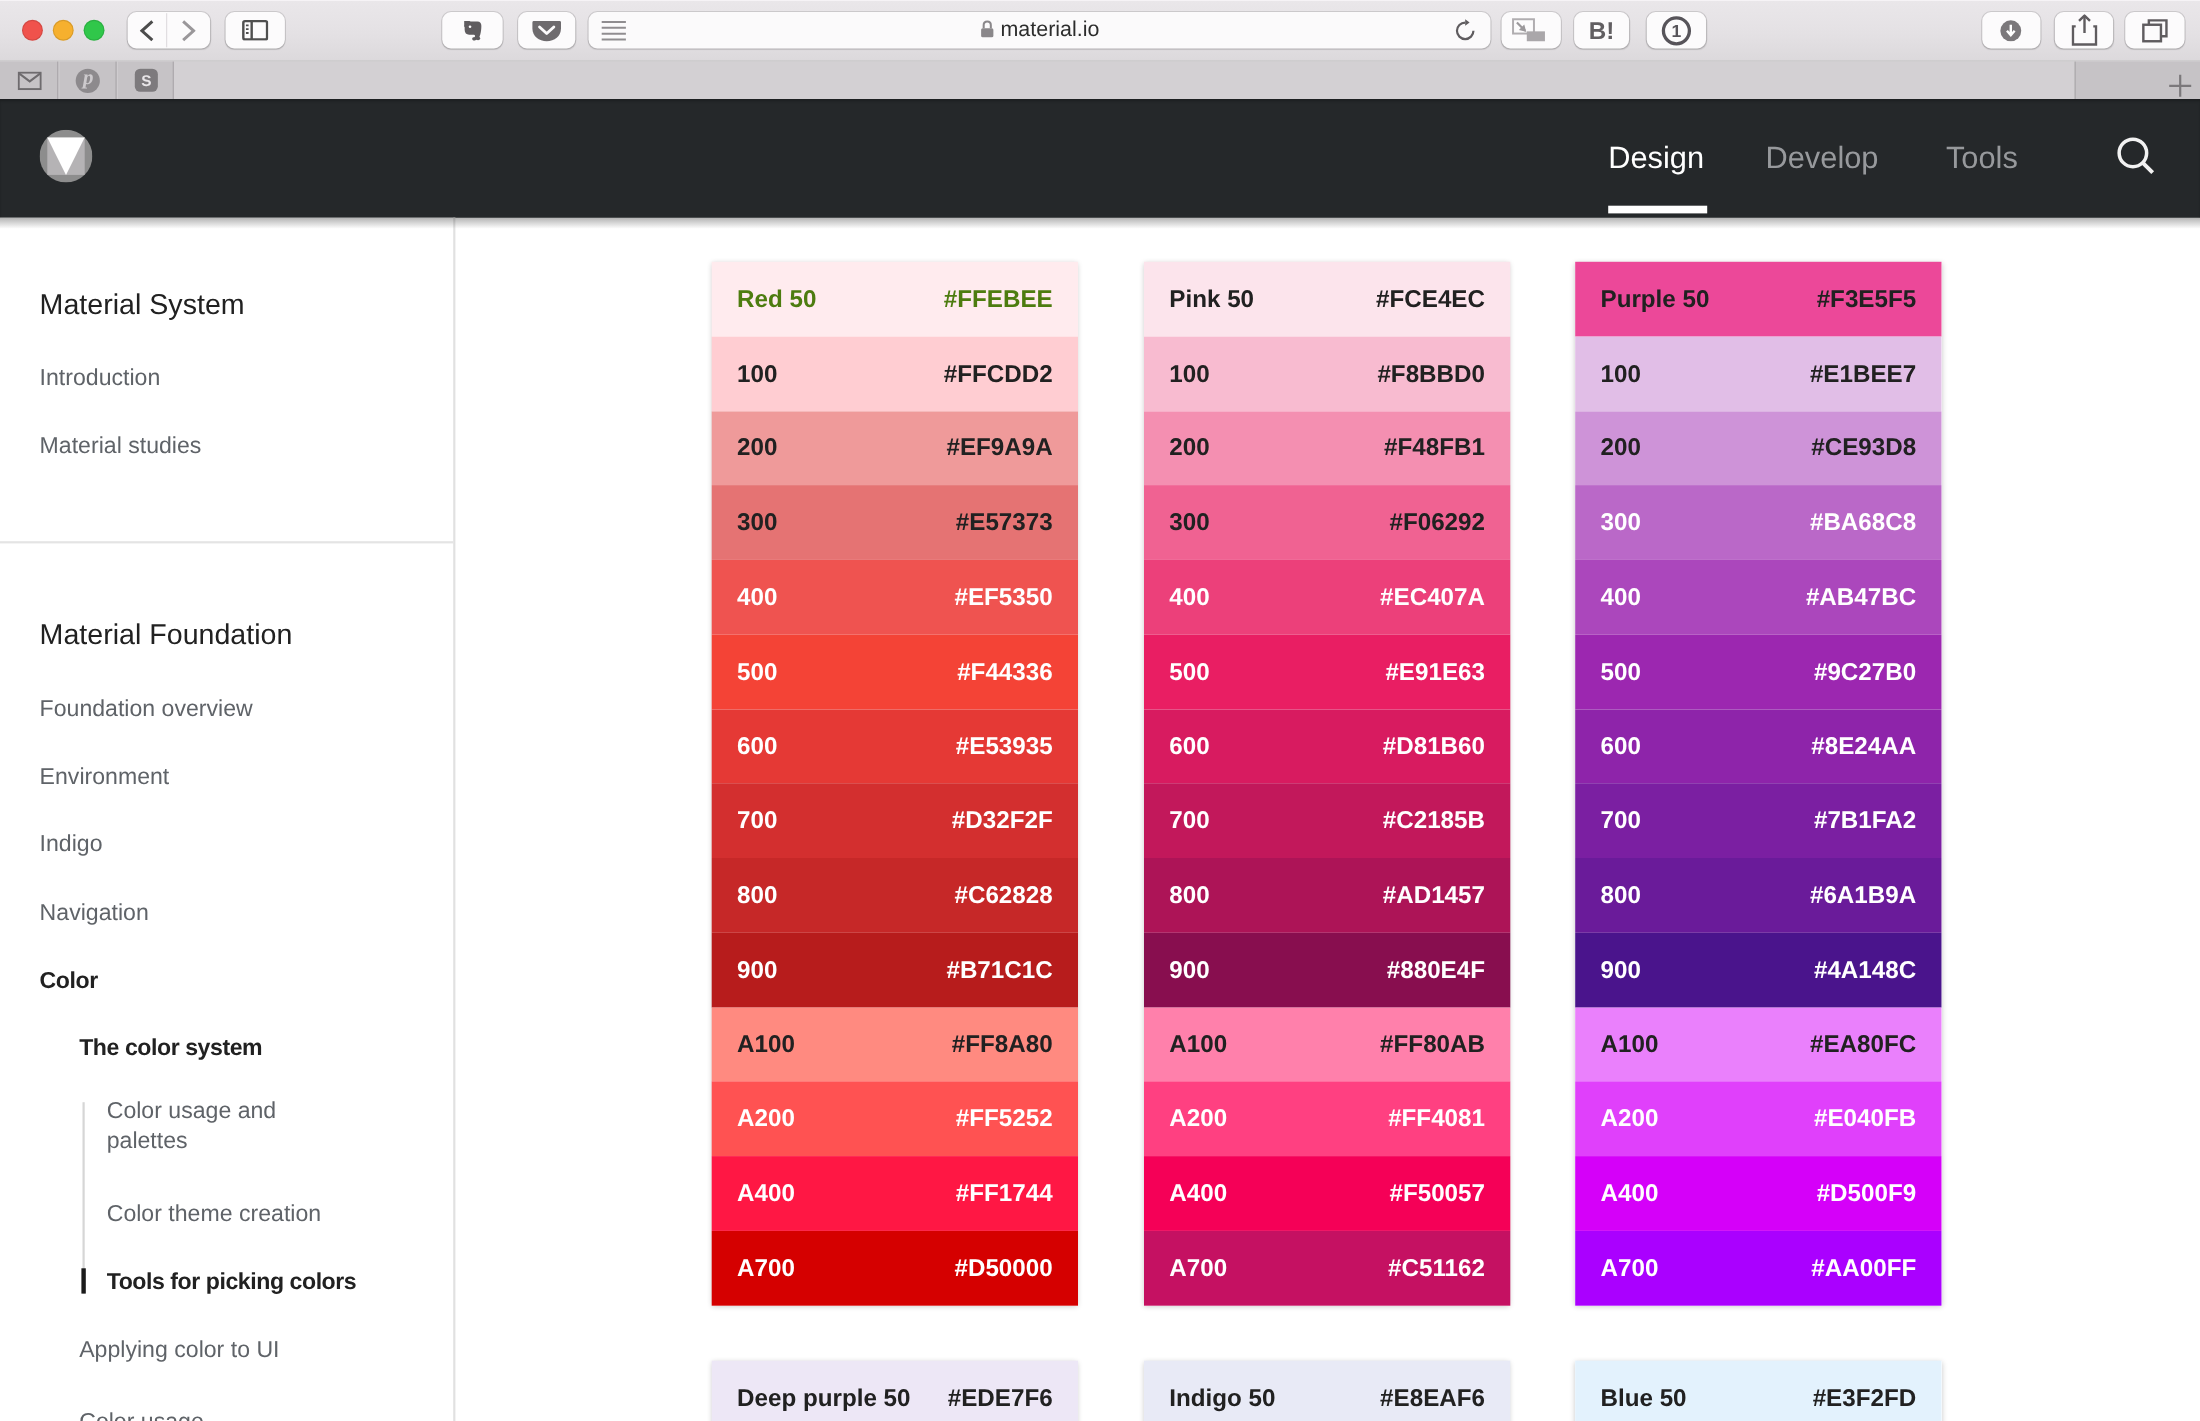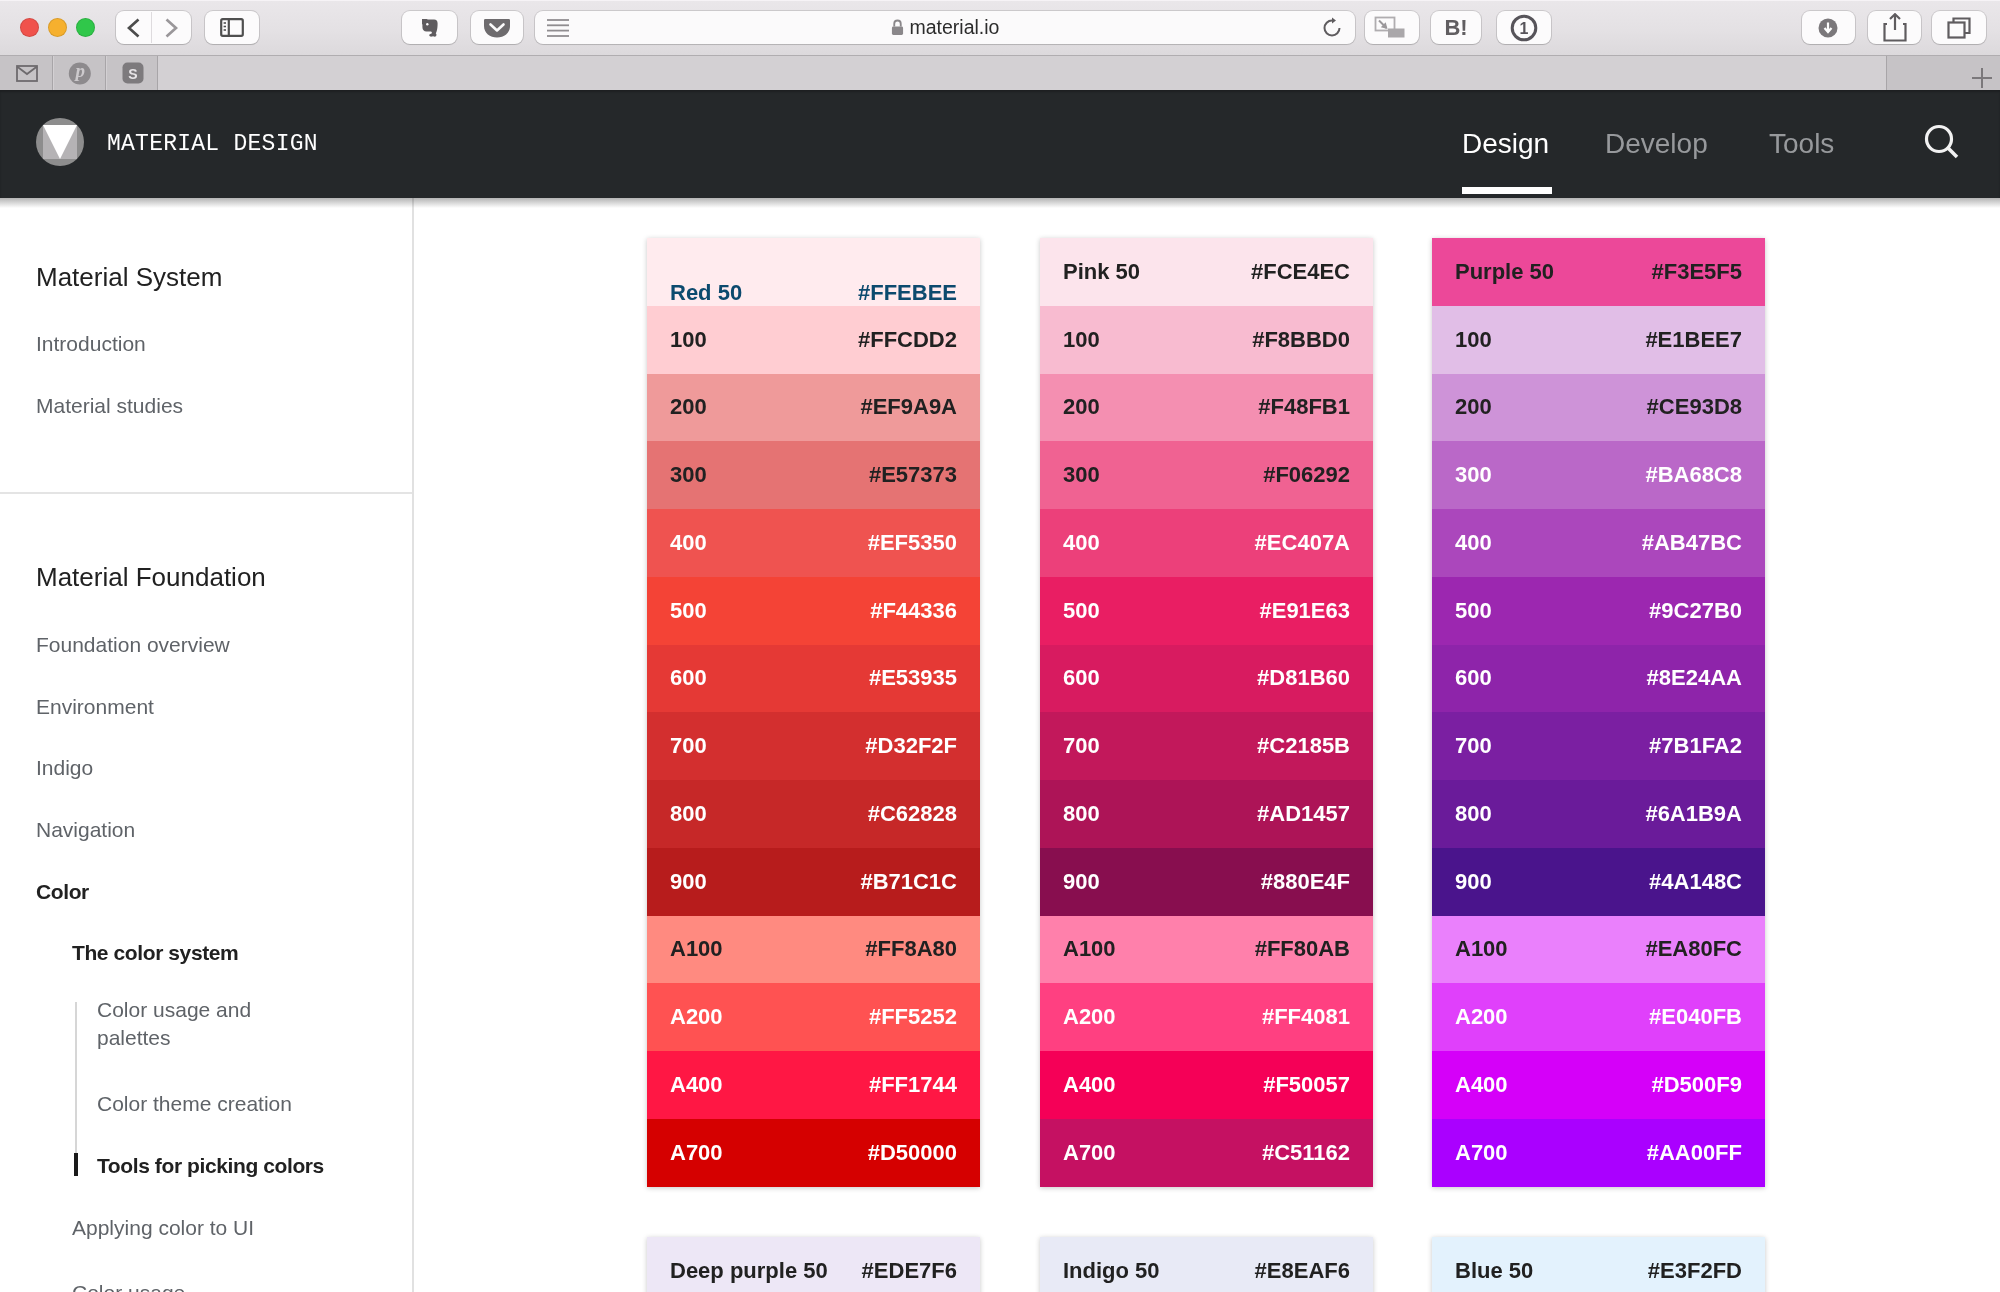--- a/index.html
+++ b/index.html
@@ -173,21 +173,20 @@
     <line x1="1" y1="11" x2="21" y2="11" stroke="#7b787b" stroke-width="2"></line>
   </svg>
 </div>
 
 <div id="mdhead">
   <svg id="mdlogo" width="48" height="48" viewBox="0 0 48 48">
     <circle cx="24" cy="24" r="24" fill="#8d8d8d"></circle>
     <rect x="7" y="7" width="34" height="34" fill="#b5b3b5"></rect>
     <path d="M7 7 L41 7 L24 41 Z" fill="#ffffff"></path>
   </svg>
-  <div id="mdname">MATERIAL&nbsp;DESIGN</div>
   <div class="nav" style="left:1462px; color:#ffffff;">Design</div>
   <div class="nav" style="left:1605px; color:#97999c;">Develop</div>
   <div class="nav" style="left:1769px; color:#97999c;">Tools</div>
   <div id="underline"></div>
   <svg class="abs" style="left:1924px; top:34px;" width="36" height="36" viewBox="0 0 36 36">
     <circle cx="15" cy="15" r="12.5" fill="none" stroke="#f2f2f2" stroke-width="3.2"></circle>
     <line x1="23.8" y1="23.8" x2="33" y2="33" stroke="#f2f2f2" stroke-width="3.6"></line>
   </svg>
 </div>
 
@@ -207,21 +206,21 @@
 <div class="sitem sbold" style="left:97px;top:1166px;">Tools for picking colors</div>
 <div class="sitem" style="left:72px;top:1228px;">Applying color to UI</div>
 <div class="sitem" style="left:72px;top:1293px;">Color usage</div>
 
 <div id="sdivider"></div>
 <div id="headshadow"></div>
 <div id="nestrule"></div>
 <div id="activerule"></div>
 
 <div class="tbl" style="left:647px;top:238px;width:333px;height:948.5px;">
-  <div class="trow" style="background:#FFEBEE;color:#0c4a6e;align-items:flex-end;">
+  <div class="trow" style="background:#FFEBEE;color:#4d7c0f;">
         <span>Red 50</span>
         <span>#FFEBEE</span>
       </div>
   <div class="trow" style="background:#FFCDD2;color:#212121;">
         <span>100</span>
         <span>#FFCDD2</span>
       </div>
   <div class="trow" style="background:#EF9A9A;color:#212121;">
         <span>200</span>
         <span>#EF9A9A</span>

